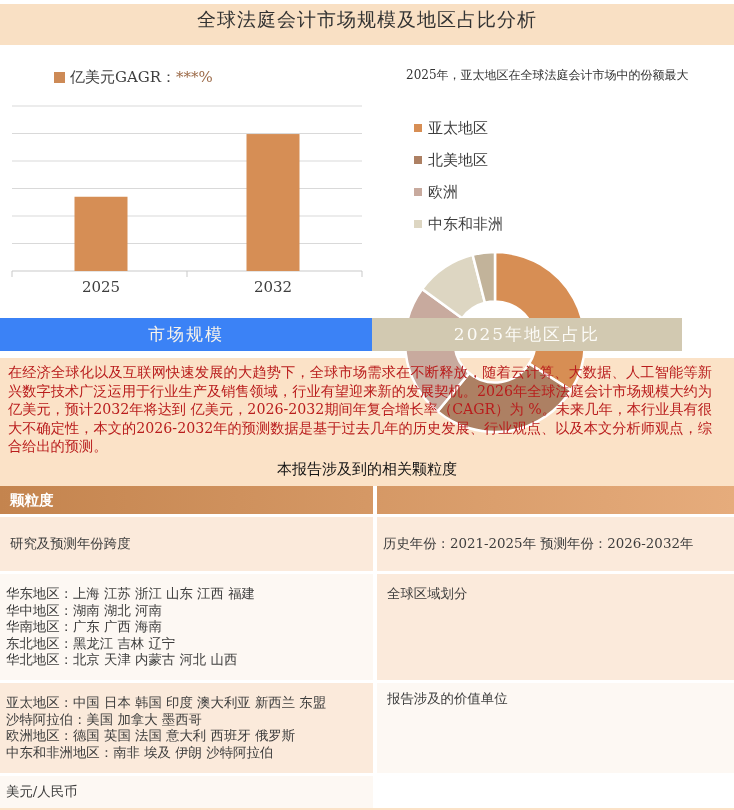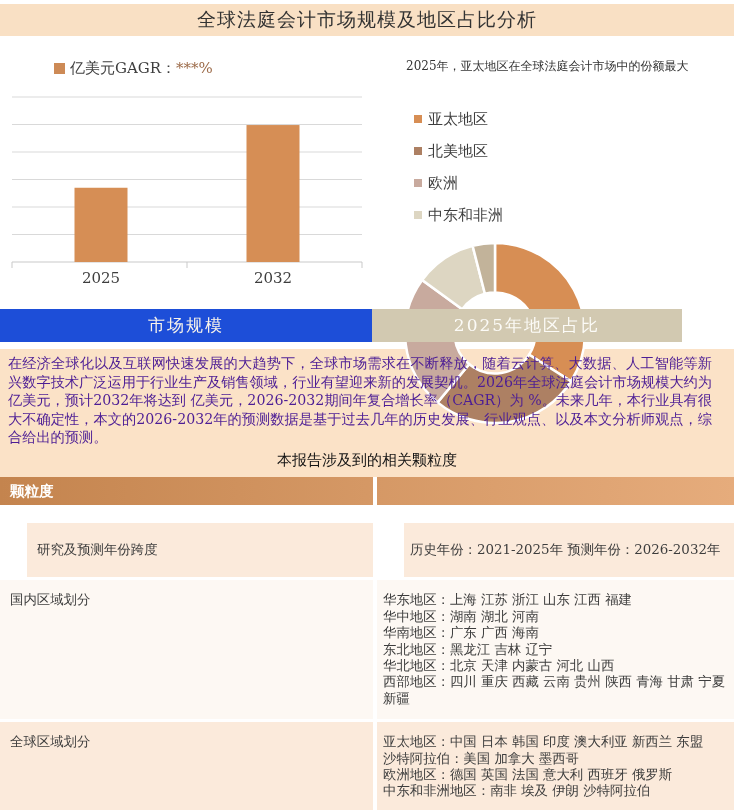--- a/index.html
+++ b/index.html
@@ -3,21 +3,21 @@
 <meta charset="utf-8">
 <style>
   * { box-sizing: border-box; }
   html,body { margin:0; padding:0; }
   body {
     width:734px; height:810px; overflow:hidden; background:#ffffff;
     font-family:"DejaVu Serif","Liberation Serif",serif;
   }
   
   .title-bar {
-    margin-top:4px; height:32px; line-height:31px;
+    margin-top:4px; height:41px; line-height:31px;
     background:#f9e0c4; text-align:center;
     font-size:19px; color:#333333; letter-spacing:1px;
   }
   
   .top { display:flex; height:273px; background:#ffffff;gap:24px; }
   .bar-block { width:372px; padding-top:22px; }
   .legend-row {
     display:flex; align-items:center; margin-left:54px;
     font-size:15px; color:#3e3e3e; height:20px;
   }
@@ -34,49 +34,49 @@
   .pie-legend .sw { width:8px; height:8px; margin:5px 6px 0 0; flex:none; }
   .donut-svg { display:block; margin-top:2px; }
 
   
   .tabs { display:flex; height:33px; }
   .tab {
     border:none; padding:0; cursor:pointer; height:33px; line-height:33px;
     font-size:17px; letter-spacing:2px; text-align:center;
     font-family:"DejaVu Serif","Liberation Serif",serif;
   }
-  .tab-left  { width:372px; background:#1d4ed8; color:#f8f3ea; }
+  .tab-left  { width:372px; background:#3b82f6; color:#f8f3ea; }
   .tab-right { width:310px; background:#d2c9b1; color:#fcfbf7; }
   .white-gap { height:7px; background:#ffffff; }
 
   
   .content { background:#fbe2c7; height:462px; padding-top:3px; }
   .intro {
     margin:0; padding:2px 22px 0 8px;
-    font-size:14.2px; line-height:18.6px; text-align:justify; color:#4c1d95;
+    font-size:14.2px; line-height:18.6px; text-align:justify; color:#b91c1c;
   }
   .table-title {
     margin:4px 0 7px 0; text-align:center;
     font-family:"DejaVu Sans","Liberation Sans",sans-serif;
     font-size:15px; font-weight:400; color:#141414;
   }
   .grain-table { background:#ffffff; }
   .t-header {
-    position:relative; height:28px; display:flex; margin-bottom:18px;
+    position:relative; height:28px; display:flex; margin-bottom:3px;
     background:linear-gradient(90deg,#c4844e 0%,#e6ac7c 100%);
     font-family:"DejaVu Sans","Liberation Sans",sans-serif;
     font-size:14.5px; font-weight:700; color:#ffffff; line-height:28px;
   }
   .t-header .h-left  { width:373px; padding-left:10px; }
   .t-header .h-right { padding-left:10px; flex:1; }
   .t-header .h-divider { position:absolute; left:373px; top:0; width:4px; height:28px; background:#ffffff; }
   .t-body { display:grid; grid-template-columns:373px 1fr; gap:3px 4px; background:#ffffff; }
   .cell { font-size:13.4px; line-height:16.4px; color:#3d3d3d; padding:12px 10px; }
   .cell.right { padding:12px 8px 12px 6px; }
-  .cell.pad-tall  { padding-top:19px; padding-bottom:19px;margin-left:27px; }
+  .cell.pad-tall  { padding-top:19px; padding-bottom:19px; }
   .cell.pad-short { padding-top:8px;  padding-bottom:8px;  }
   .row-odd  { background:#fbeadb; }
   .row-even { background:#fdf8f3; }
 </style>
 </head>
 <body>
 
 <header class="title-bar">全球法庭会计市场规模及地区占比分析</header>
 
 <section class="top">
@@ -149,28 +149,26 @@
   <div class="grain-table">
     <div class="t-header">
       <div class="h-left">颗粒度</div>
       <div class="h-divider"></div>
     </div>
     <div class="t-body" id="table-body">
         <div class="cell left row-odd pad-tall">研究及预测年份跨度</div>
         <div class="cell right row-odd pad-tall">
           <div>历史年份：2021-2025年 预测年份：2026-2032年</div>
         </div>
-        <div class="cell left row-even">国内区域划分</div>
         <div class="cell right row-even">
           <div>华东地区：上海  江苏  浙江  山东  江西  福建</div>
           <div>华中地区：湖南  湖北  河南</div>
           <div>华南地区：广东  广西  海南</div>
           <div>东北地区：黑龙江  吉林  辽宁</div>
           <div>华北地区：北京  天津  内蒙古  河北  山西</div>
-          <div>西部地区：四川  重庆  西藏  云南  贵州  陕西  青海  甘肃  宁夏  新疆</div>
         </div>
         <div class="cell left row-odd">全球区域划分</div>
         <div class="cell right row-odd">
           <div>亚太地区：中国  日本  韩国  印度  澳大利亚  新西兰  东盟</div>
           <div>沙特阿拉伯：美国  加拿大  墨西哥</div>
           <div>欧洲地区：德国  英国  法国  意大利  西班牙  俄罗斯</div>
           <div>中东和非洲地区：南非  埃及  伊朗  沙特阿拉伯</div>
         </div>
         <div class="cell left row-even pad-short">报告涉及的价值单位</div>
         <div class="cell right row-even pad-short">

